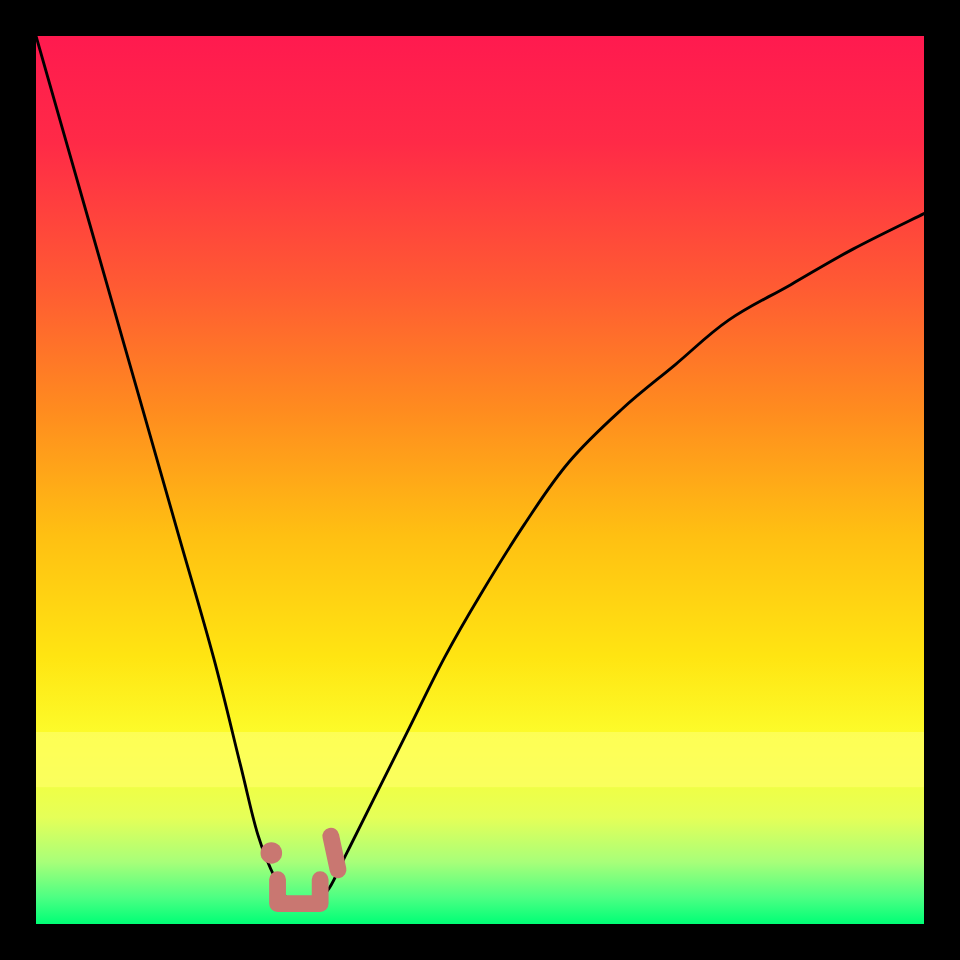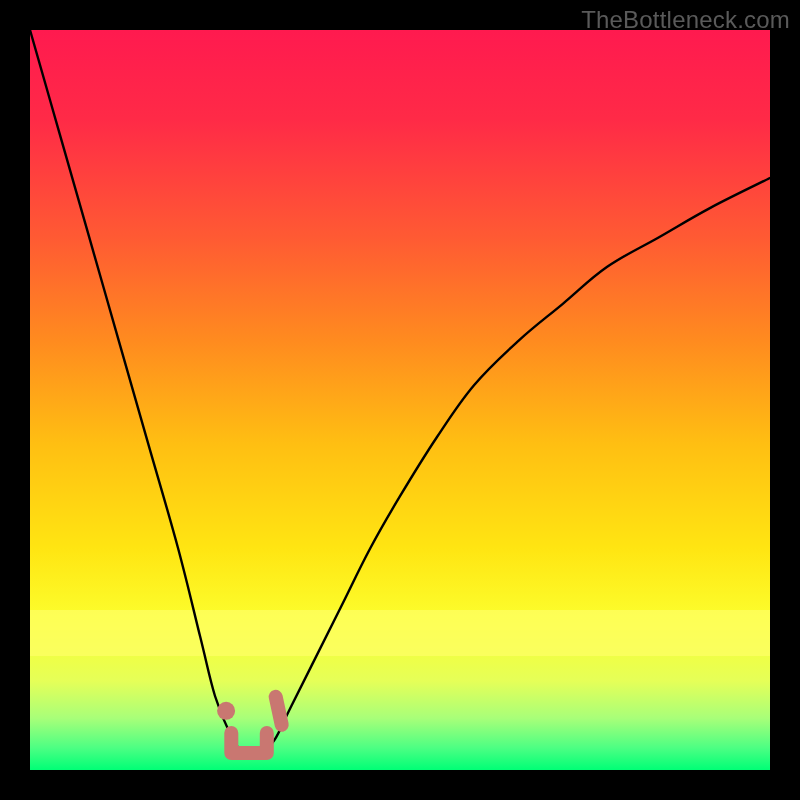--- a/index.html
+++ b/index.html
@@ -40,21 +40,20 @@
     top: 0;
     width: 740px;
     height: 740px;
     display: block;
   }
 </style>
 </head>
 <body>
 <div class="frame">
 
-  <div class="watermark">TheBottleneck.com</div>
 
   <div class="plot">
 
     <svg viewBox="0 0 740 740" preserveAspectRatio="none">
       <defs>
         <linearGradient id="grad" x1="0" y1="0" x2="0" y2="1">
           <stop offset="0%" stop-color="#ff1a4f"></stop>
           <stop offset="12%" stop-color="#ff2a47"></stop>
           <stop offset="28%" stop-color="#ff5a33"></stop>
           <stop offset="42%" stop-color="#ff8b1f"></stop>

